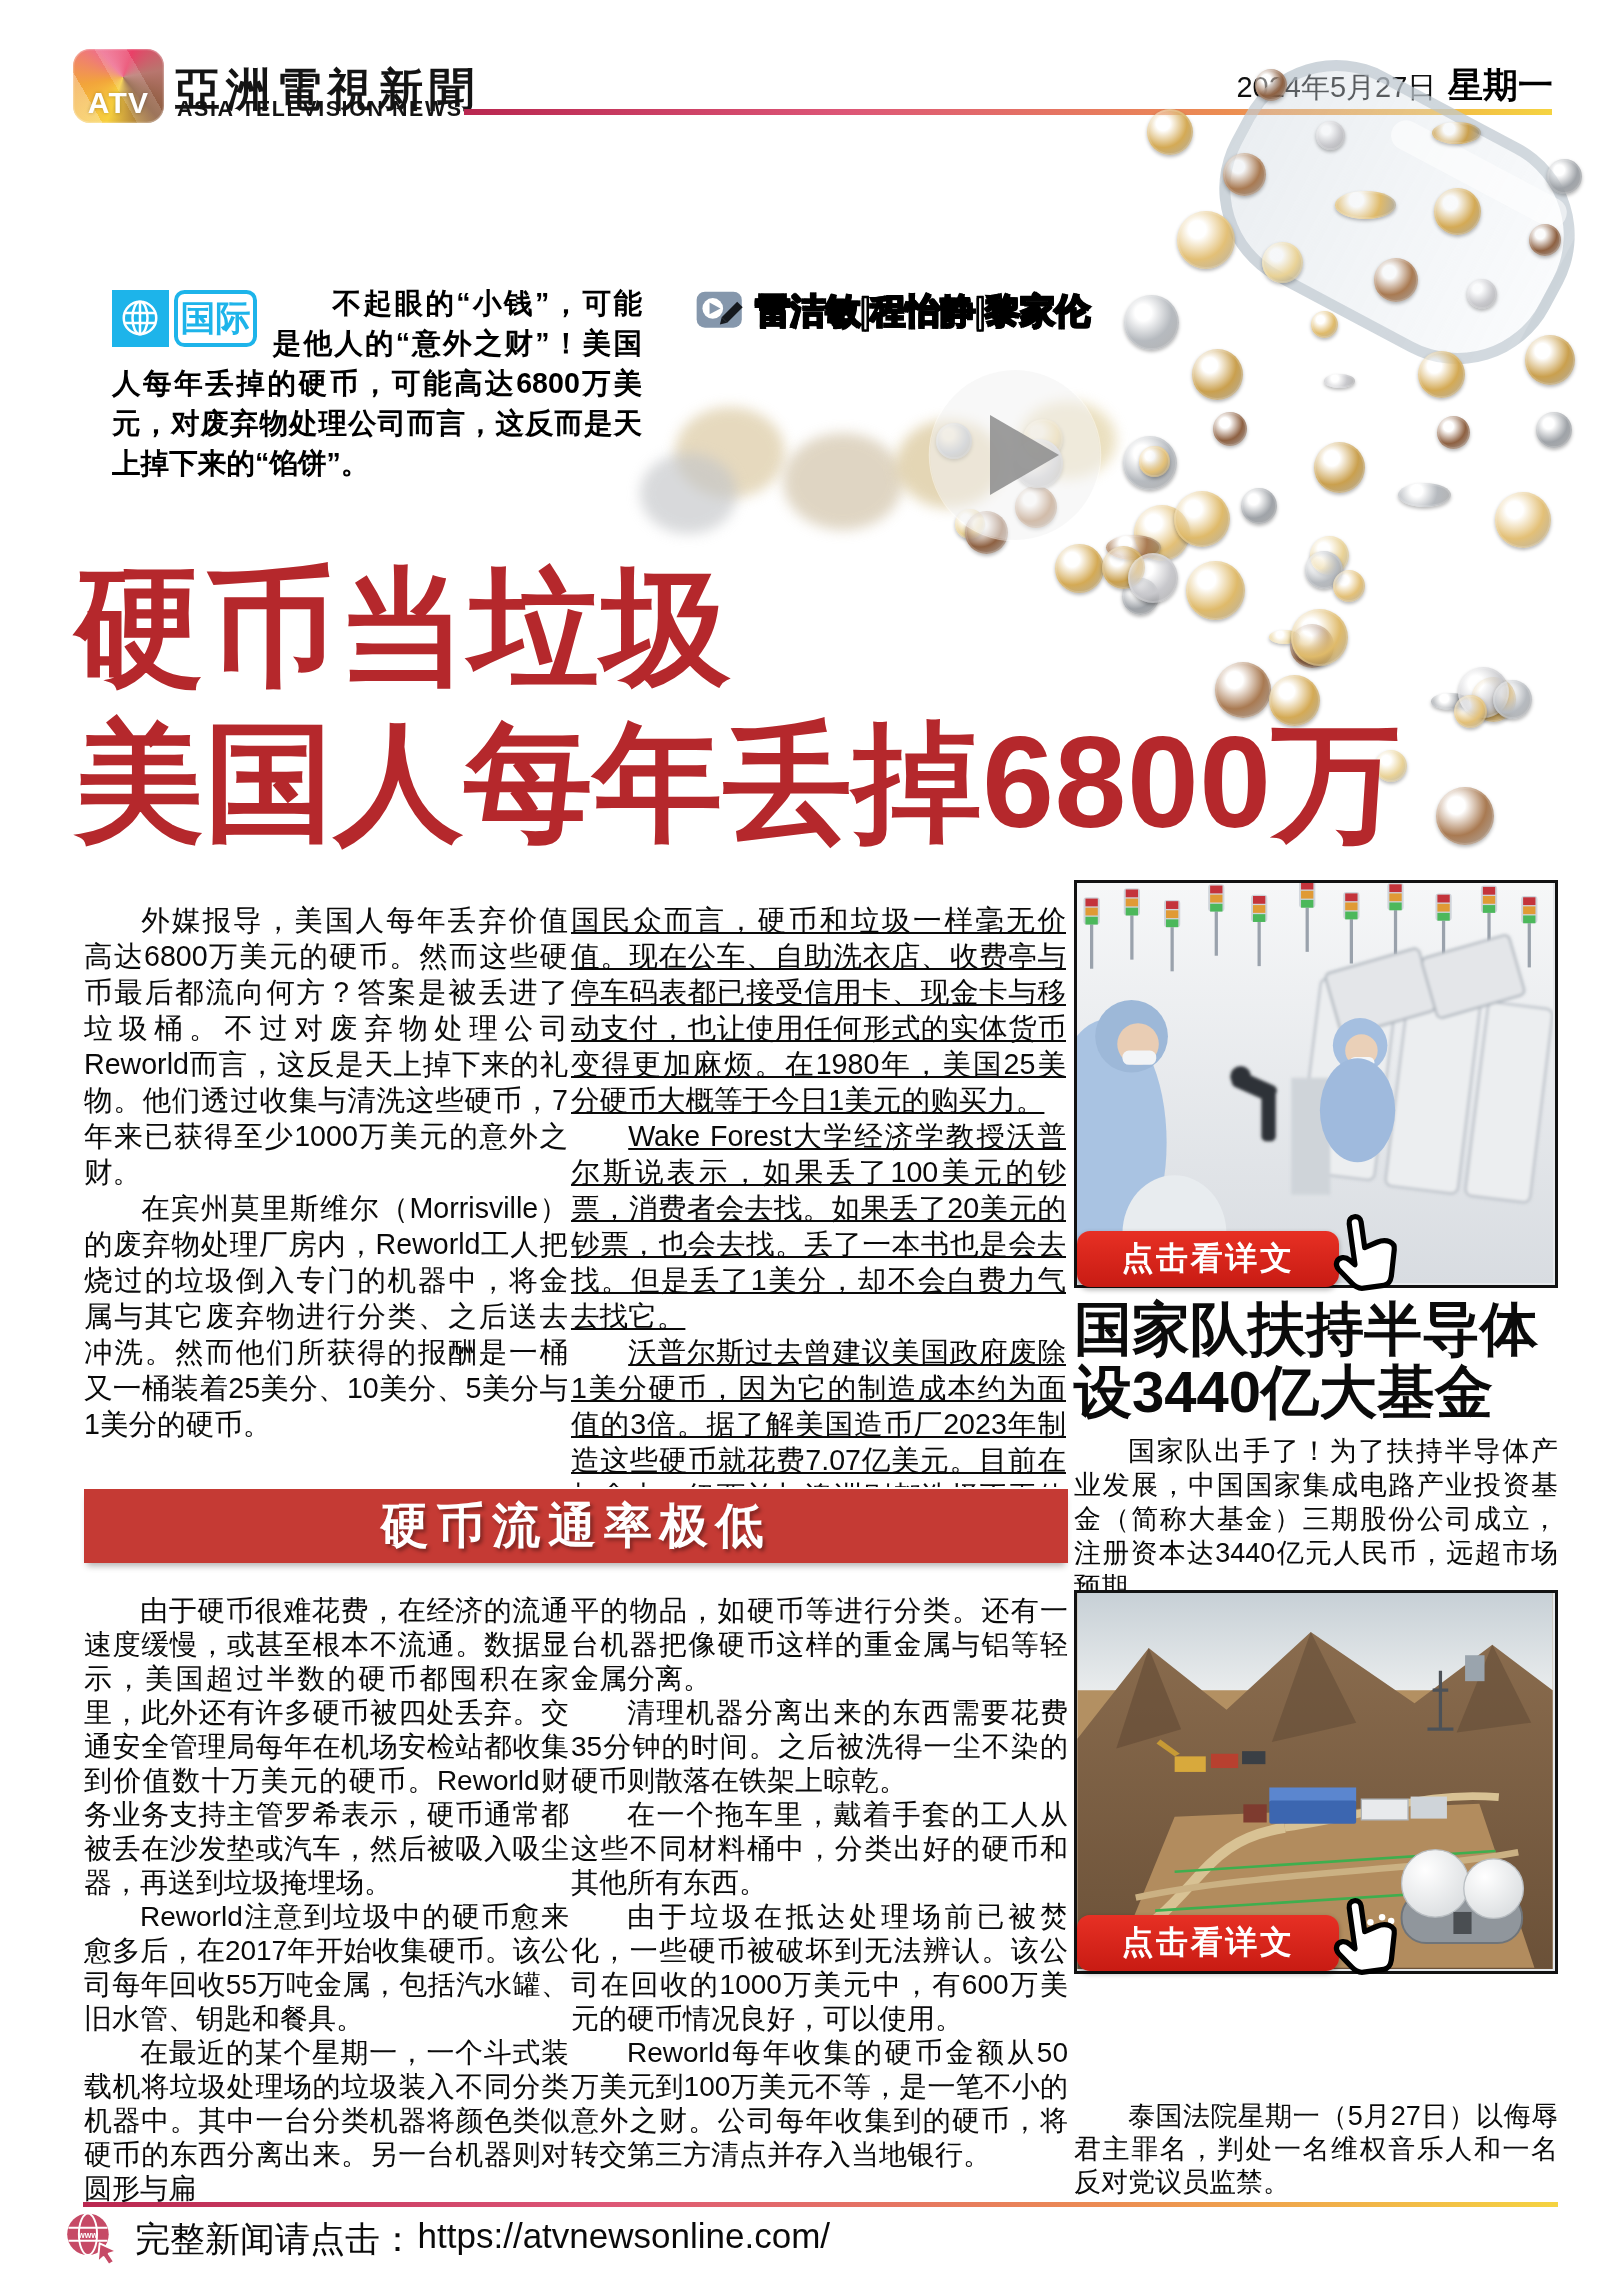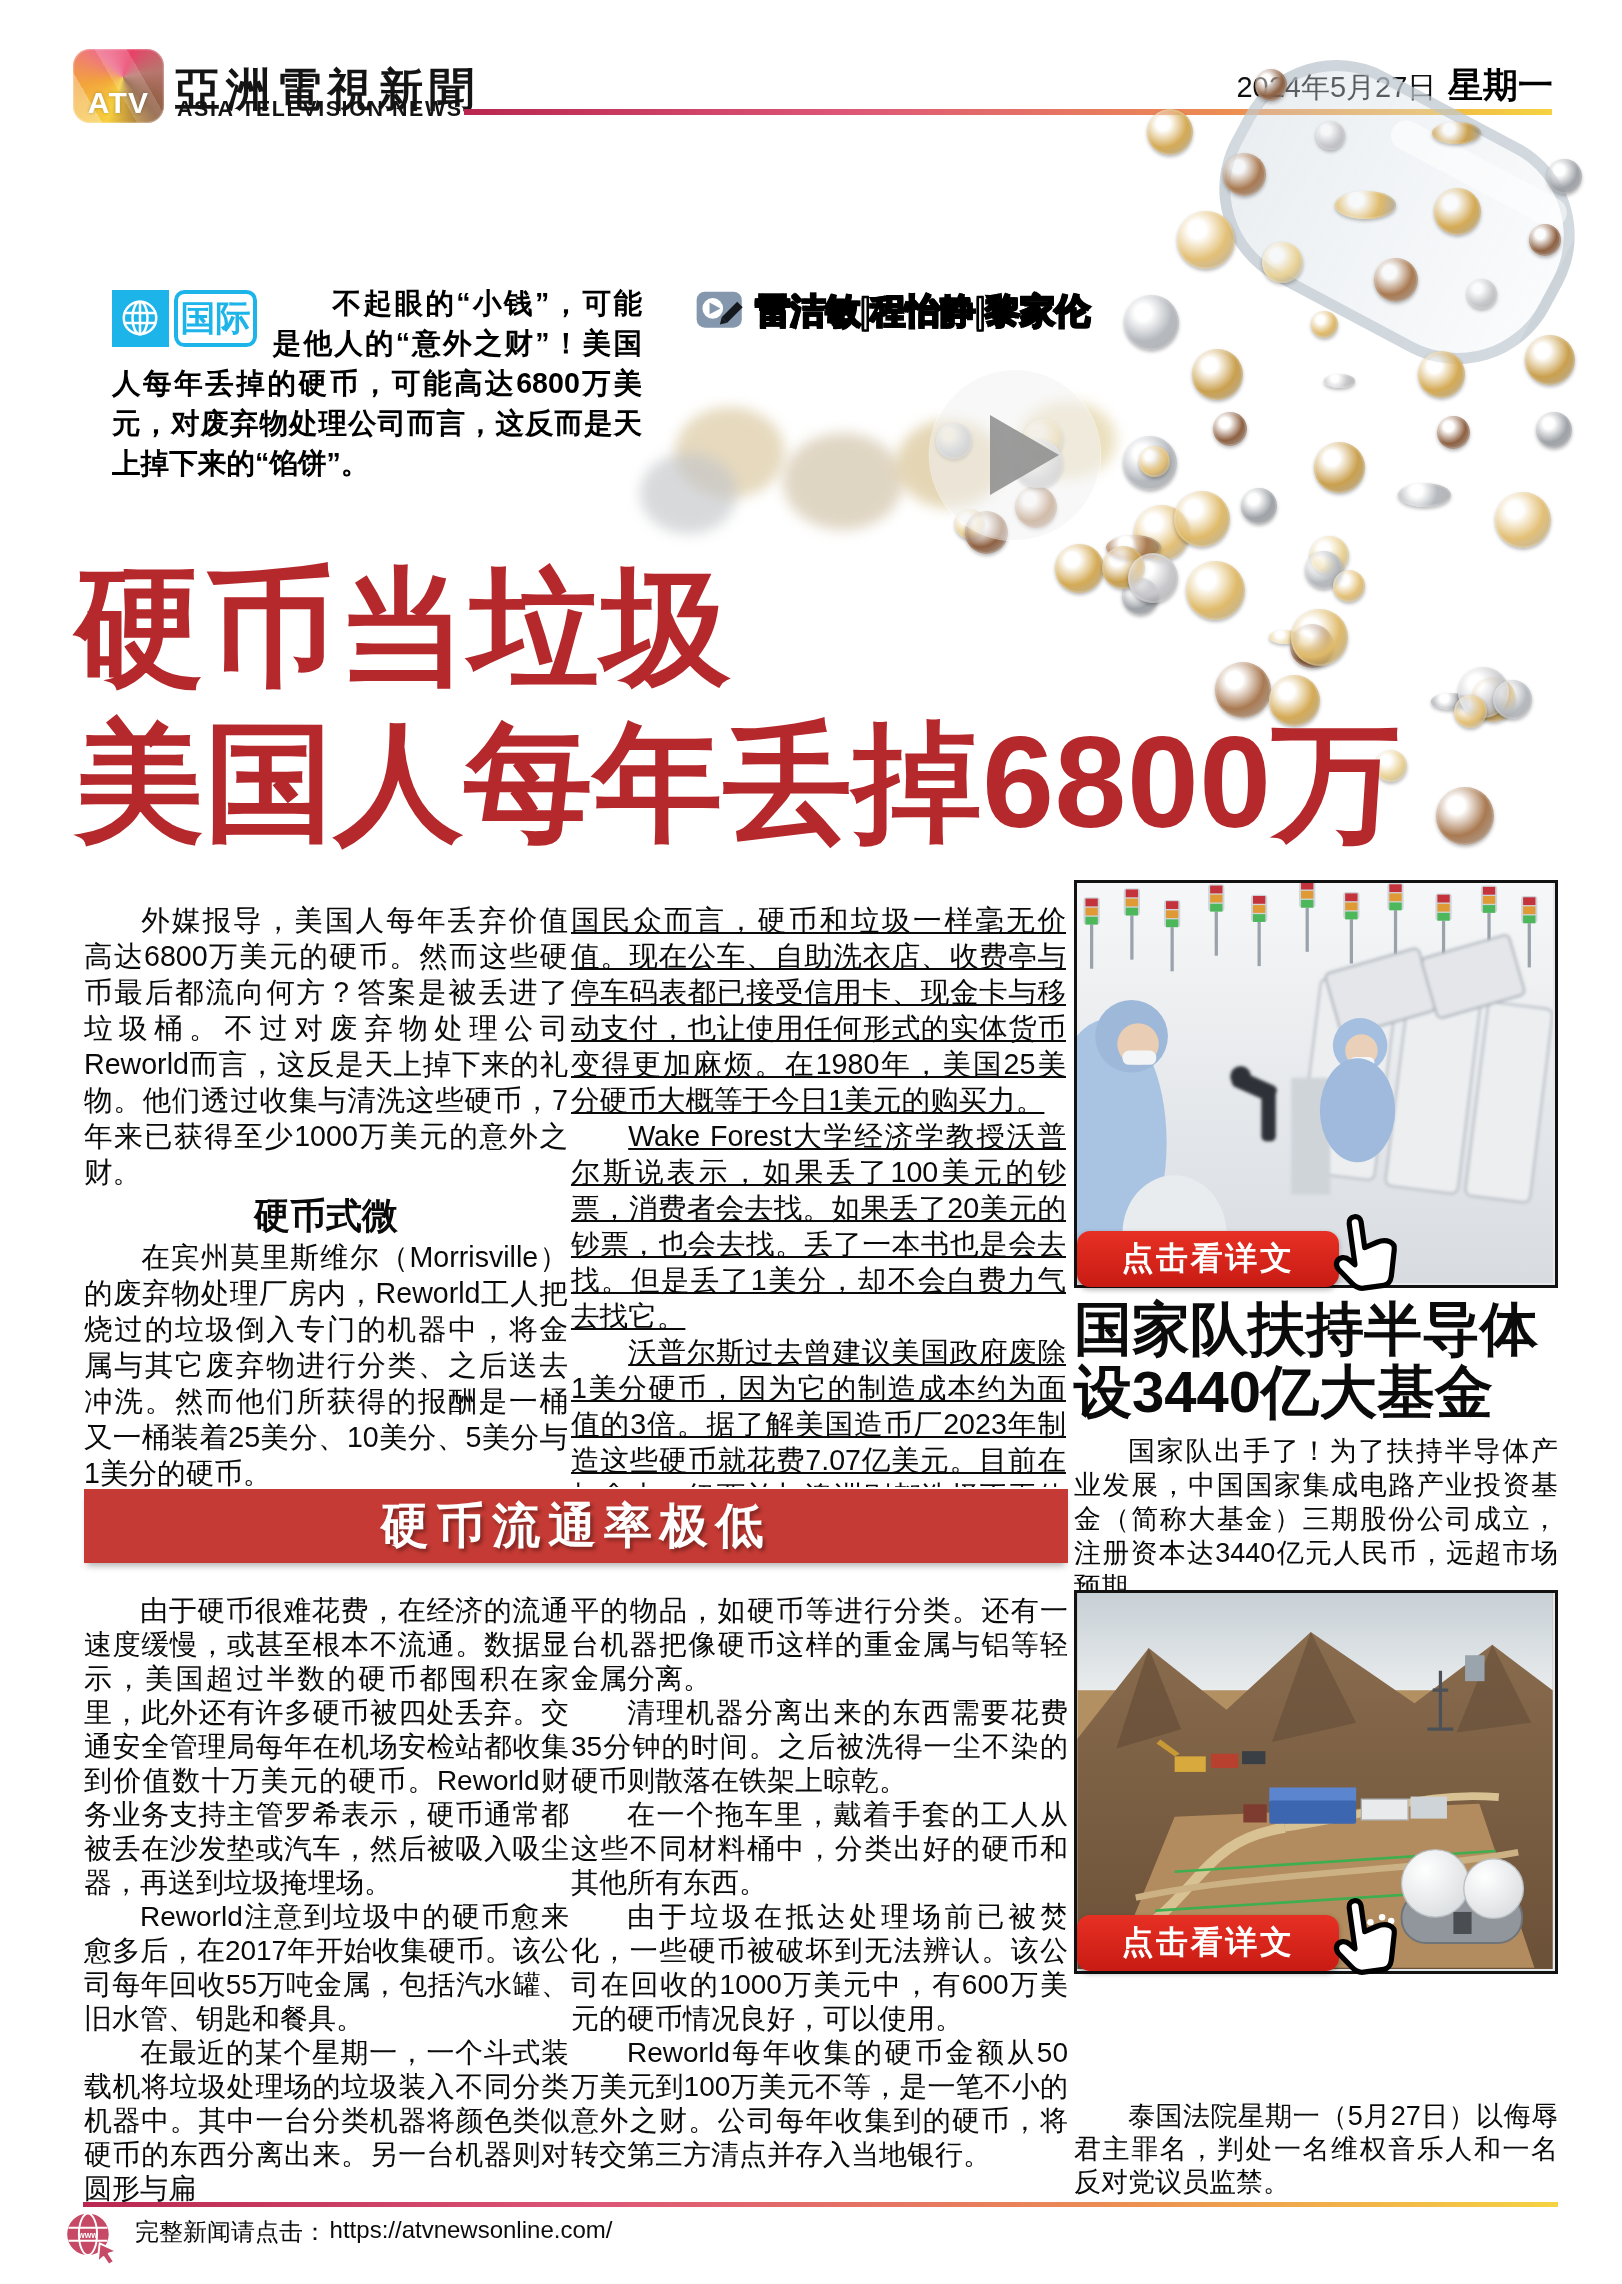--- a/index.html
+++ b/index.html
@@ -82,21 +82,21 @@
   .cur1{left:1328px;top:1209px;} .cur2{left:1328px;top:1893px;}
   .sb-h{left:1074px;width:485px;font-size:58px;line-height:63px;font-weight:900;color:#0b0b0b;}
   .sbh1{top:1297px;} .sbh2{top:1978px;}
   .sb-b{left:1074px;width:484px;text-align:justify;color:#0a0a0a;}
   .sbb1{top:1434px;font-size:27px;line-height:34px;}
   .sbb2{top:2100px;font-size:27px;line-height:33px;}
   .sb-b p{margin:0;text-indent:2em;}
 
   
   .f-icon{left:62px;top:2207px;width:61px;height:61px;}
-  .f-text{left:135px;top:2216px;font-size:24px;color:#0a0a0a;display:flex;gap:2.6px;}
+  .f-text{left:135px;top:2216px;font-size:35px;color:#0a0a0a;display:flex;gap:2.6px;}
   .f-text .url{color:#0a0a0a;cursor:pointer;}
 </style>
 </head>
 <body>
 
 <div class="page">
 
   <div class="abs logo">
     <div class="facets"></div>
     <span>ATV</span>
@@ -209,21 +209,20 @@
       <div class="coin" style="left: 876px; top: 629px; width: 39px; height: 39px; background: radial-gradient(circle at 35% 32%, rgba(255, 255, 255, 0.45) 0px, rgba(255, 255, 255, 0.45) 16%, rgb(182, 186, 191) 55%, rgba(0, 0, 0, 0.3) 100%);"></div>
       <div class="coin" style="left: 819px; top: 736px; width: 58px; height: 58px; background: radial-gradient(circle at 35% 32%, rgba(255, 255, 255, 0.45) 0px, rgba(255, 255, 255, 0.45) 16%, rgb(169, 122, 82) 55%, rgba(0, 0, 0, 0.3) 100%);"></div>
       <div class="coin" style="left: 837px; top: 644px; width: 33px; height: 33px; background: radial-gradient(circle at 35% 32%, rgba(255, 255, 255, 0.45) 0px, rgba(255, 255, 255, 0.45) 16%, rgb(227, 192, 119) 55%, rgba(0, 0, 0, 0.3) 100%);"></div>
     </div>
 
   <div class="abs headline hl1">硬币当垃圾</div>
   <div class="abs headline hl2">美国人每年丢掉6800万</div>
 
   <div class="abs col colA">
     <p>外媒报导，美国人每年丢弃价值高达6800万美元的硬币。然而这些硬币最后都流向何方？答案是被丢进了垃圾桶。不过对废弃物处理公司Reworld而言，这反是天上掉下来的礼物。他们透过收集与清洗这些硬币，7年来已获得至少1000万美元的意外之财。</p>
-    <div class="subhead">硬币式微</div>
     <p>在宾州莫里斯维尔（Morrisville）的废弃物处理厂房内，Reworld工人把烧过的垃圾倒入专门的机器中，将金属与其它废弃物进行分类、之后送去冲洗。然而他们所获得的报酬是一桶又一桶装着25美分、10美分、5美分与1美分的硬币。</p>
 
   </div>
   <div class="abs col colB">
     <p class="cont">国民众而言，硬币和垃圾一样毫无价值。现在公车、自助洗衣店、收费亭与停车码表都已接受信用卡、现金卡与移动支付，也让使用任何形式的实体货币变得更加麻烦。在1980年，美国25美分硬币大概等于今日1美元的购买力。</p>
     <p>Wake Forest大学经济学教授沃普尔斯说表示，如果丢了100美元的钞票，消费者会去找。如果丢了20美元的钞票，也会去找。丢了一本书也是会去找。但是丢了1美分，却不会白费力气去找它。</p>
     <p>沃普尔斯过去曾建议美国政府废除1美分硬币，因为它的制造成本约为面值的3倍。据了解美国造币厂2023年制造这些硬币就花费7.07亿美元。目前在加拿大、纽西兰与澳洲则都选择不再使用硬币。</p>
   </div>
 
   <div class="abs banner">硬币流通率极低</div>

